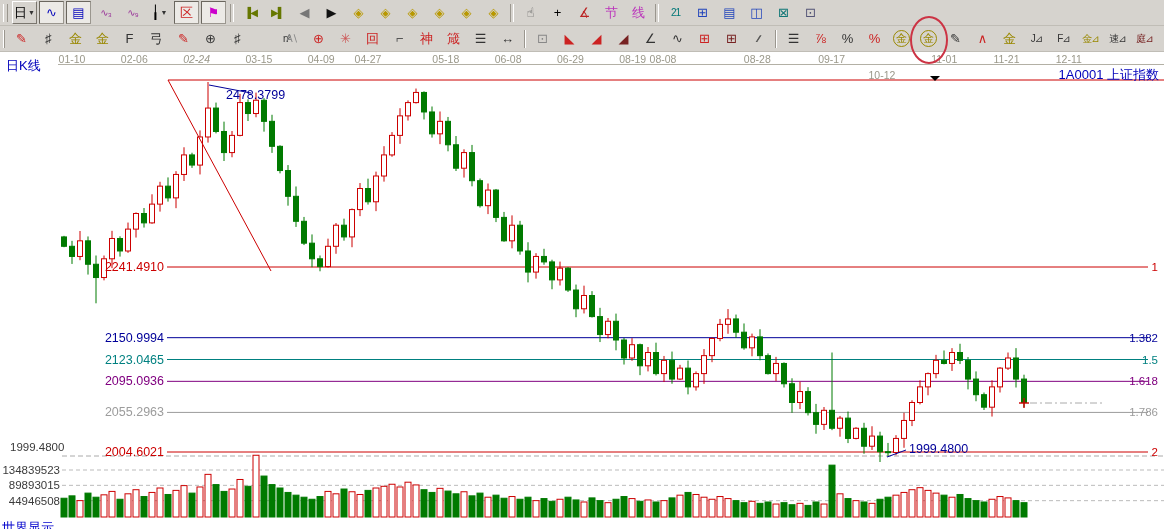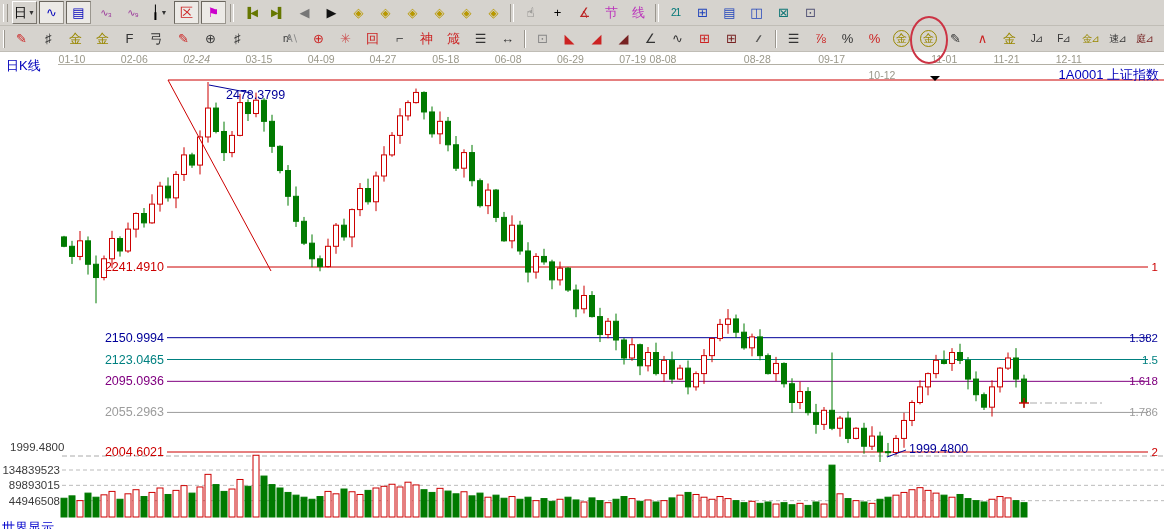--- a/index.html
+++ b/index.html
@@ -262,25 +262,25 @@
       <div class="tbtn two" title="four-angle-icon">
         <span class="g" style="color: rgb(51, 51, 51);">四⊿</span>
       </div>
     </div>
   <div id="daterow">
       <span class="dt" style="left: 72px;">01-10</span>
       <span class="dt" style="left: 134.3px;">02-06</span>
       <span class="dt" style="left: 196.6px; font-style: italic;">02-24</span>
       <span class="dt" style="left: 258.9px;">03-15</span>
       <span class="dt" style="left: 321.2px;">04-09</span>
-      <span class="dt" style="left: 383px; text-align: center;">04-27</span>
+      <span class="dt" style="left: 368px; text-align: center;">04-27</span>
       <span class="dt" style="left: 445.8px;">05-18</span>
       <span class="dt" style="left: 508.1px;">06-08</span>
       <span class="dt" style="left: 570.4px;">06-29</span>
-      <span class="dt" style="left: 632.7px;">07-19</span>
+      <span class="dt" style="left: 632.7px;">08-19</span>
       <span class="dt" style="left: 663px;">08-08</span>
       <span class="dt" style="left: 757.3px;">08-28</span>
       <span class="dt" style="left: 819.6px; margin-left: 12px;">09-17</span>
       <span class="dt" style="left: 881.9px; margin-top: 16px;">10-12</span>
       <span class="dt" style="left: 944.2px;">11-01</span>
       <span class="dt" style="left: 1006.5px;">11-21</span>
       <span class="dt" style="left: 1068.8px;">12-11</span>
     </div>
   <div id="axisline"></div>
   <div id="period-label">日K线</div>

